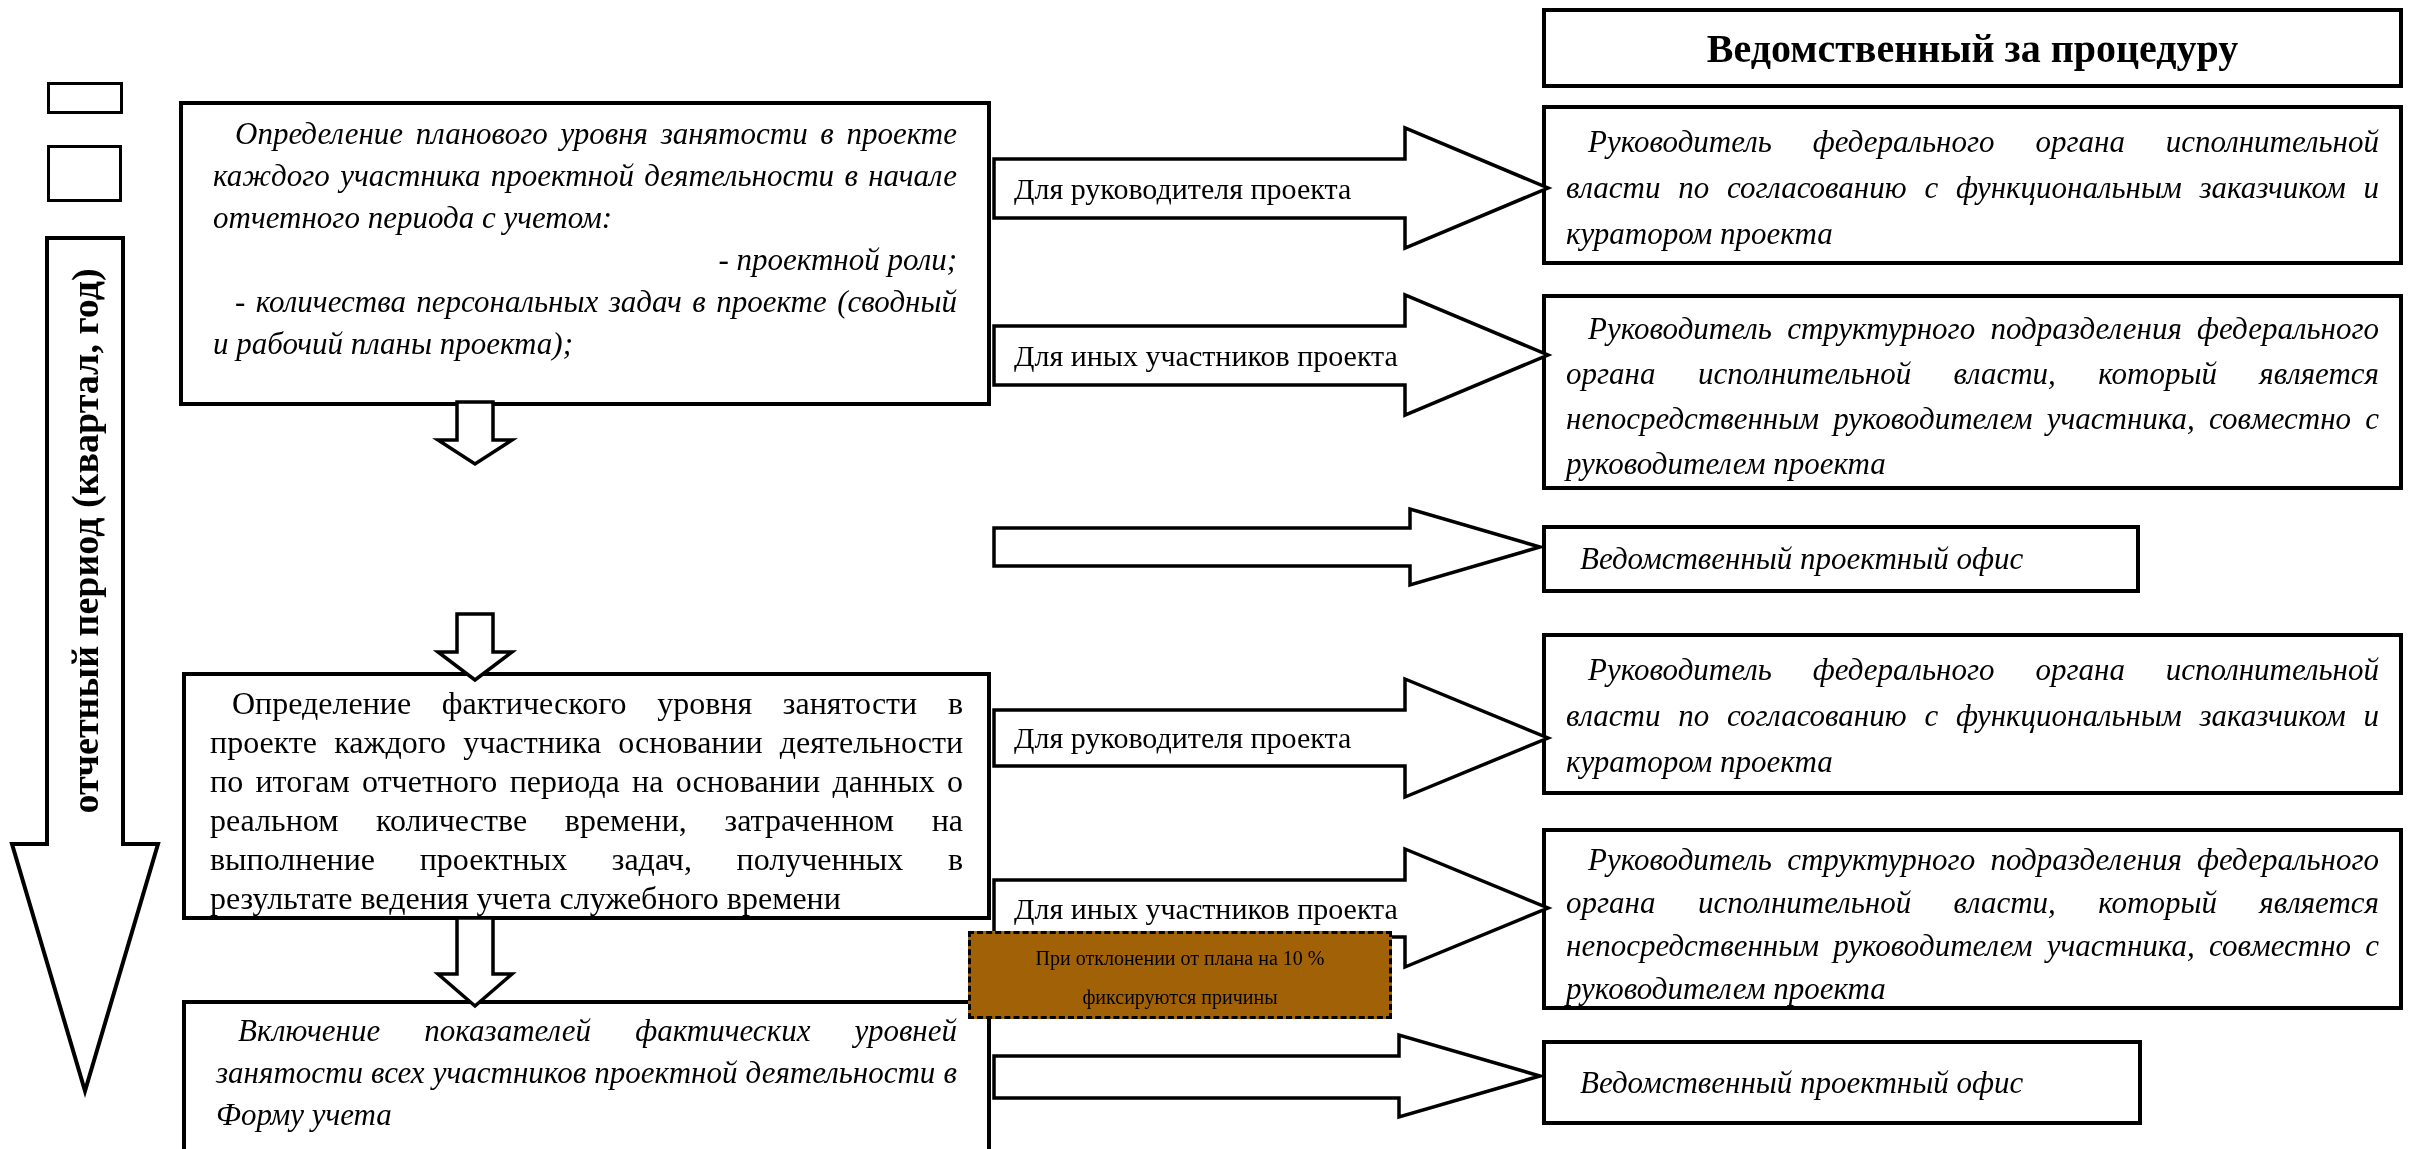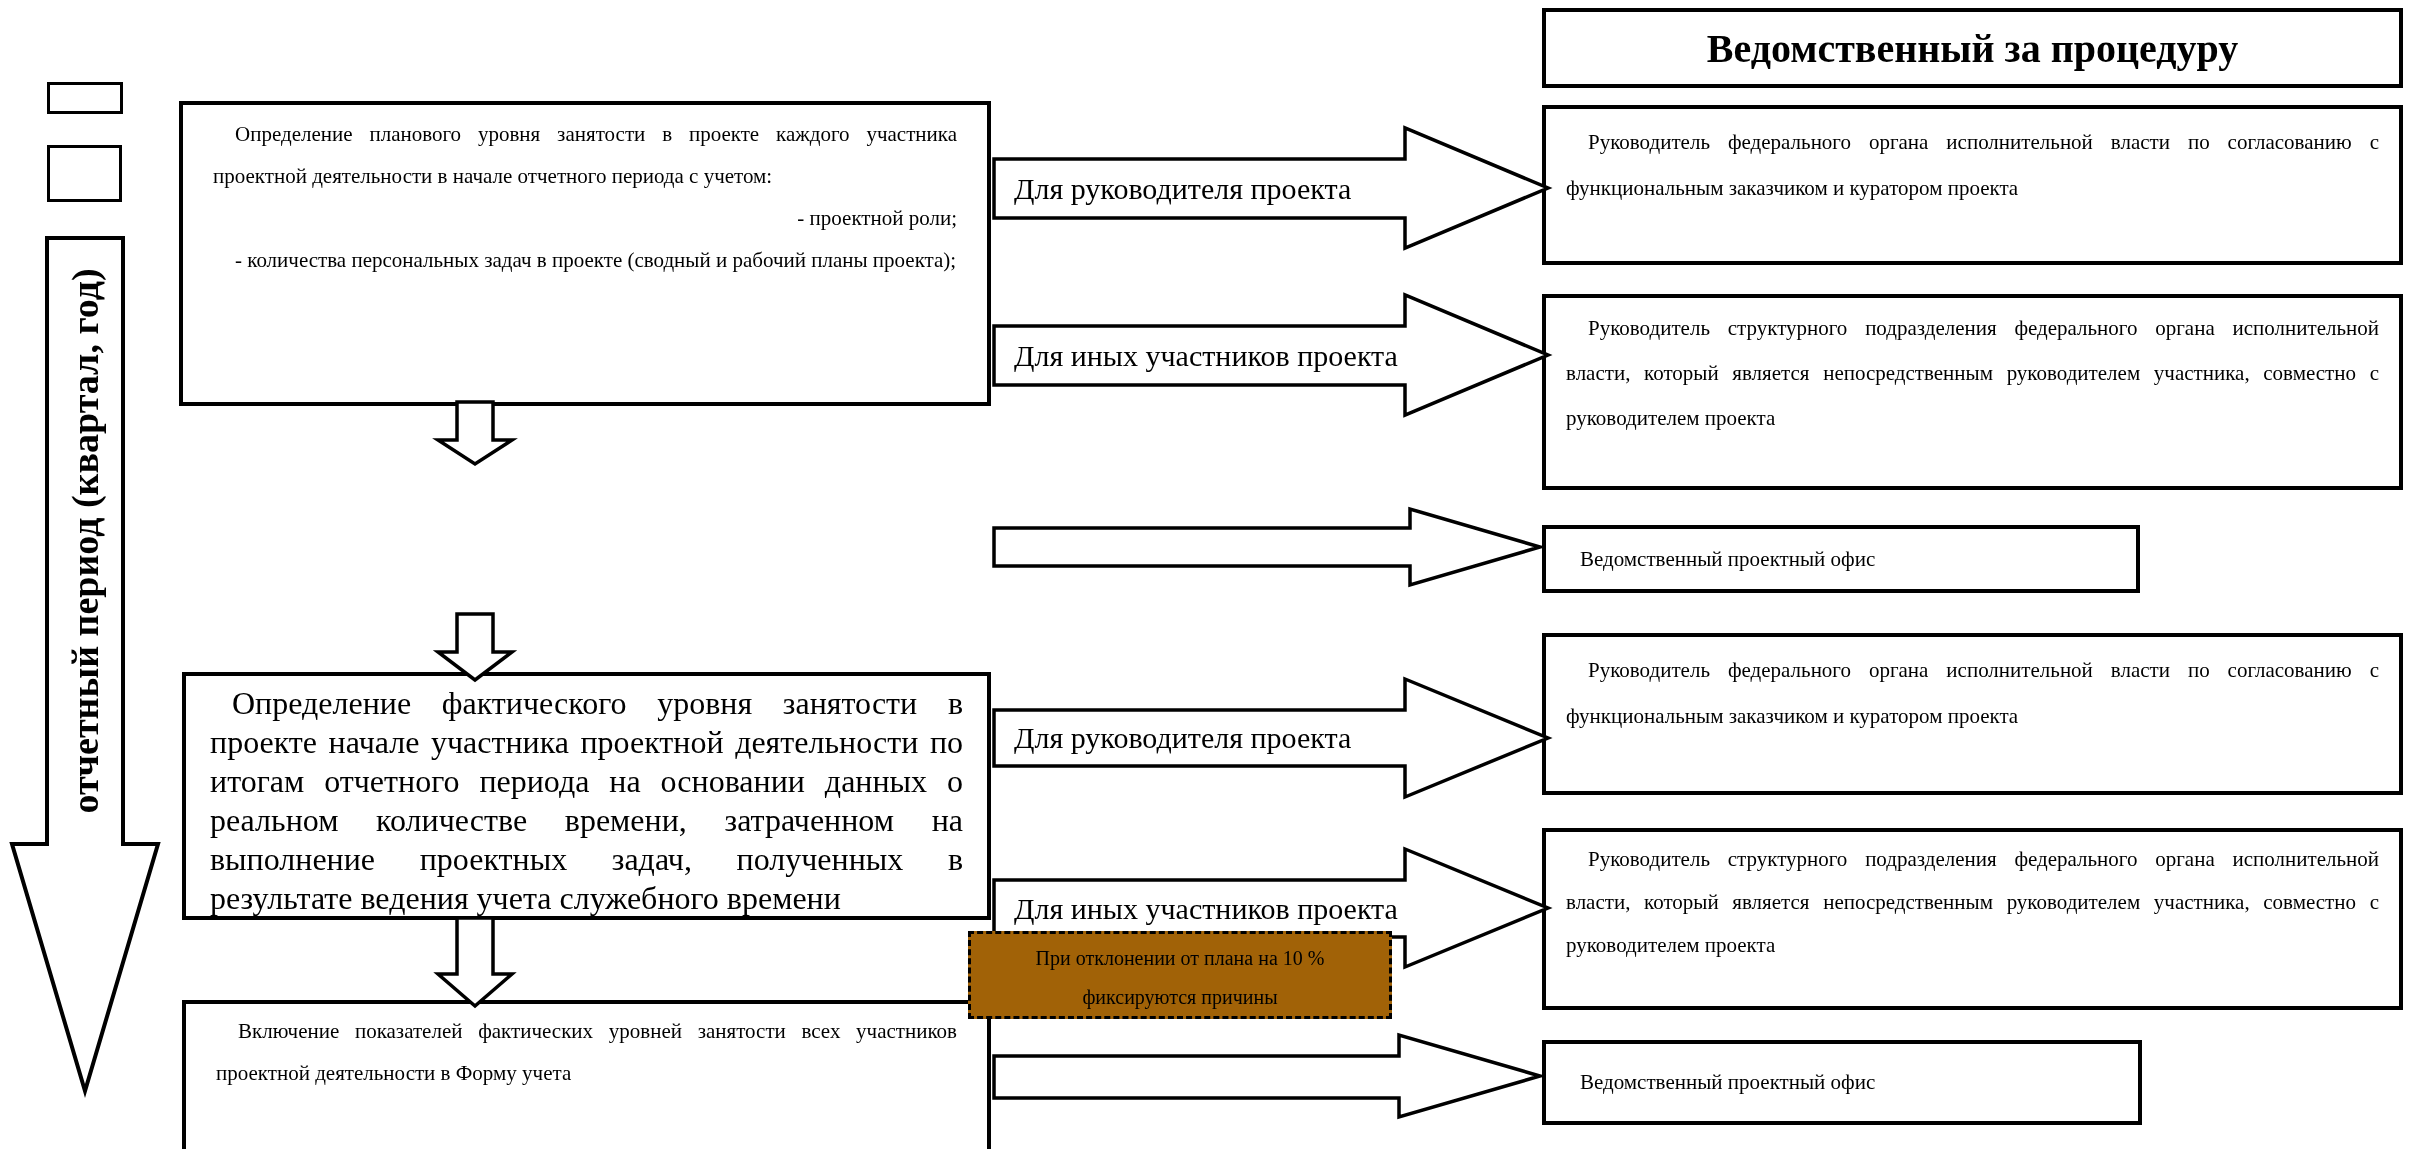--- a/index.html
+++ b/index.html
@@ -1,20 +1,20 @@
 <!DOCTYPE html>
 <html><head>
 <meta charset="utf-8">
 <style>
   html,body{margin:0;padding:0;background:#fff;}
   .canvas{position:relative;width:2425px;height:1149px;background:#ffffff;overflow:hidden;
           font-family:"Liberation Serif","DejaVu Serif",serif;color:#000;}
   .box{position:absolute;border:4px solid #000;background:#fff;box-sizing:border-box;z-index:1;}
   .hdr{display:flex;align-items:center;justify-content:center;font-weight:bold;font-size:40px;}
-  .body33{font-size:21px;}
+  .body33{font-size:31px;font-style:italic;}
   .para{margin:0;text-align:justify;text-indent:22px;}
   .shapes{position:absolute;left:0;top:0;z-index:2;pointer-events:none;}
   .alabel{position:absolute;z-index:3;font-size:30px;display:flex;align-items:center;
           padding-left:12px;box-sizing:border-box;white-space:nowrap;}
   .note{position:absolute;z-index:3;border:3px dashed #000;background:#a16207;box-sizing:border-box;
         font-size:20px;line-height:39px;padding:5px 10px;text-align:center;}
   .vlabel{position:absolute;z-index:3;text-align:center;font-weight:bold;font-size:38px;
           transform:rotate(-90deg);white-space:nowrap;}
   .smallrect{position:absolute;border:3px solid #000;background:#fff;box-sizing:border-box;z-index:1;}
   .vcenter{display:flex;align-items:center;}
@@ -32,21 +32,21 @@
   </div>
 
   <div class="box body33" style="left:179px;top:101px;width:812px;height:305px;padding:8px 30px 0 30px;line-height:42px;">
     <p class="para">Определение планового уровня занятости в проекте каждого участника проектной деятельности в начале отчетного периода с учетом:</p>
     <p class="para" style="text-align:right;">- проектной роли;</p>
     <p class="para">- количества персональных задач в проекте (сводный и рабочий планы проекта);</p>
   </div>
 
 
   <div class="box" style="left:182px;top:672px;width:809px;height:248px;padding:8px 24px 0 24px;font-size:32px;line-height:39px;">
-    <p class="para">Определение фактического уровня занятости в проекте начале участника проектной деятельности по итогам отчетного периода на основании данных о реальном количестве времени, затраченном на выполнение проектных задач, полученных в результате ведения учета служебного времени</p>
+    <p class="para">Определение фактического уровня занятости в проекте каждого участника основании деятельности по итогам отчетного периода на основании данных о реальном количестве времени, затраченном на выполнение проектных задач, полученных в результате ведения учета служебного времени</p>
   </div>
 
   <div class="box body33" style="left:182px;top:1000px;width:809px;height:156px;padding:6px 30px 0 30px;line-height:42px;">
     <p class="para">Включение показателей фактических уровней занятости всех участников проектной деятельности в Форму учета</p>
   </div>
 
   <div class="box body33" style="left:1542px;top:105px;width:861px;height:160px;padding:10px 20px 0 20px;line-height:46px;">
     <p class="para">Руководитель федерального органа исполнительной власти по согласованию с функциональным заказчиком и куратором проекта</p>
   </div>
 

